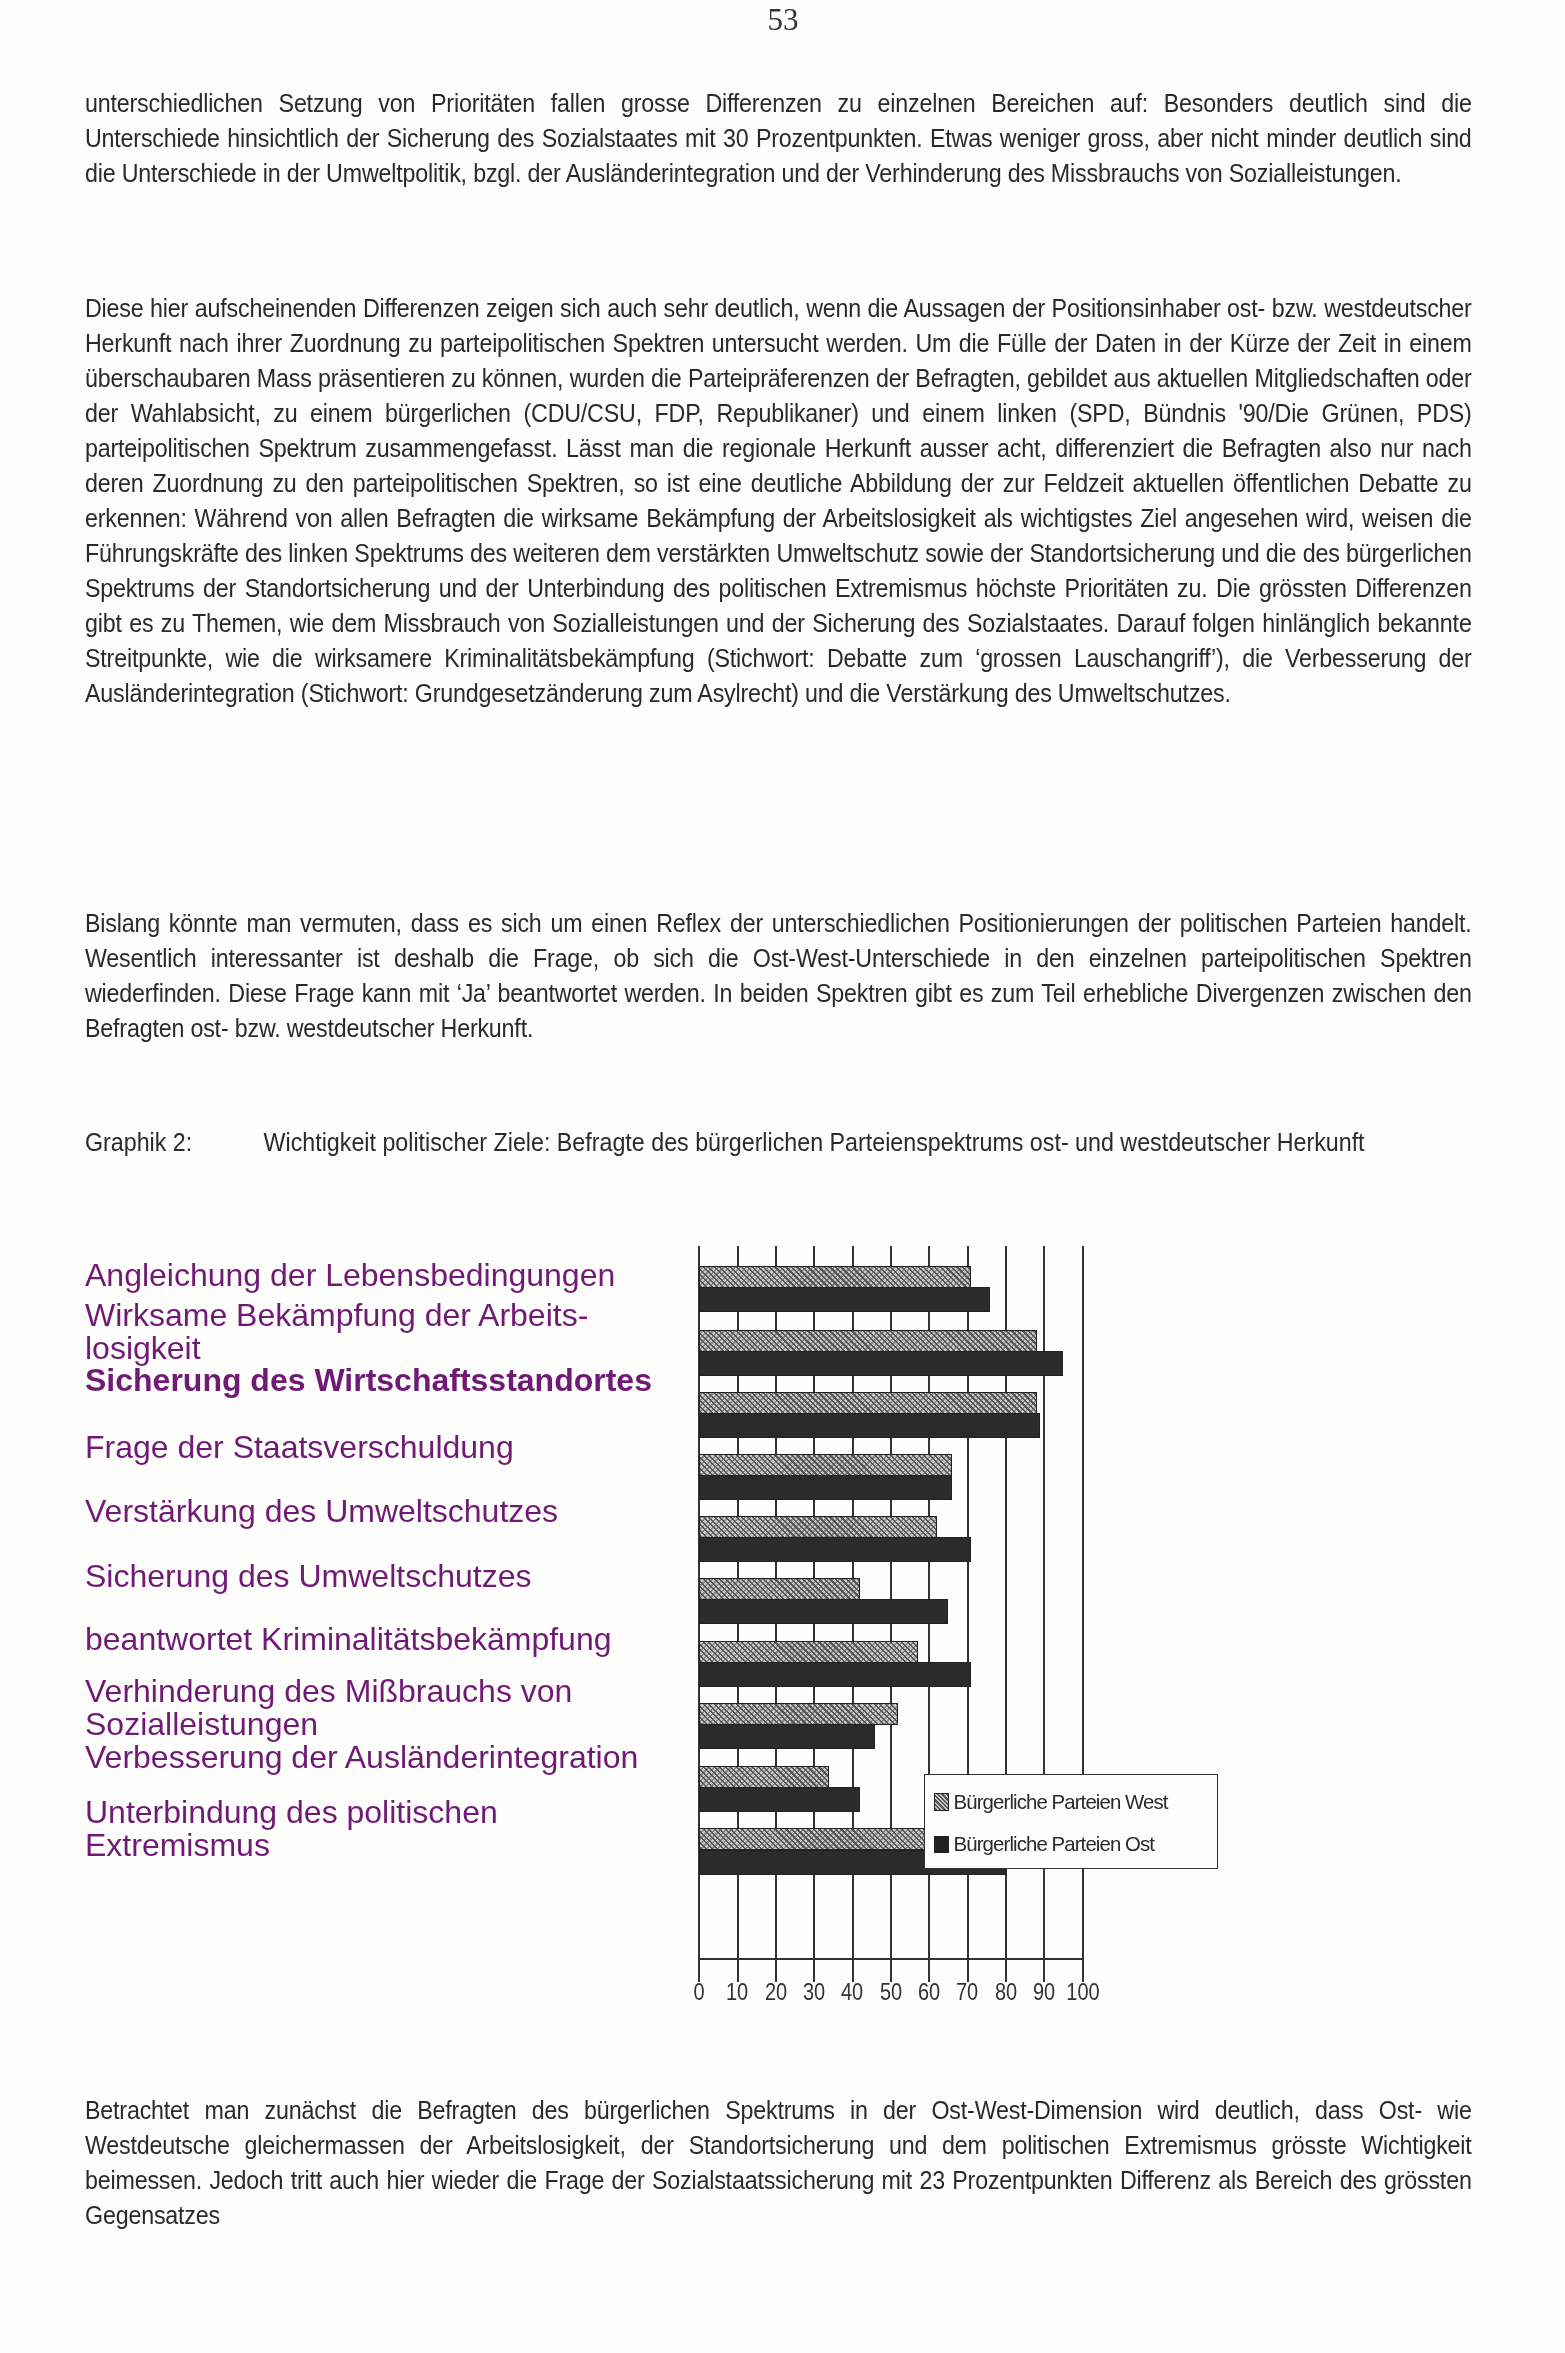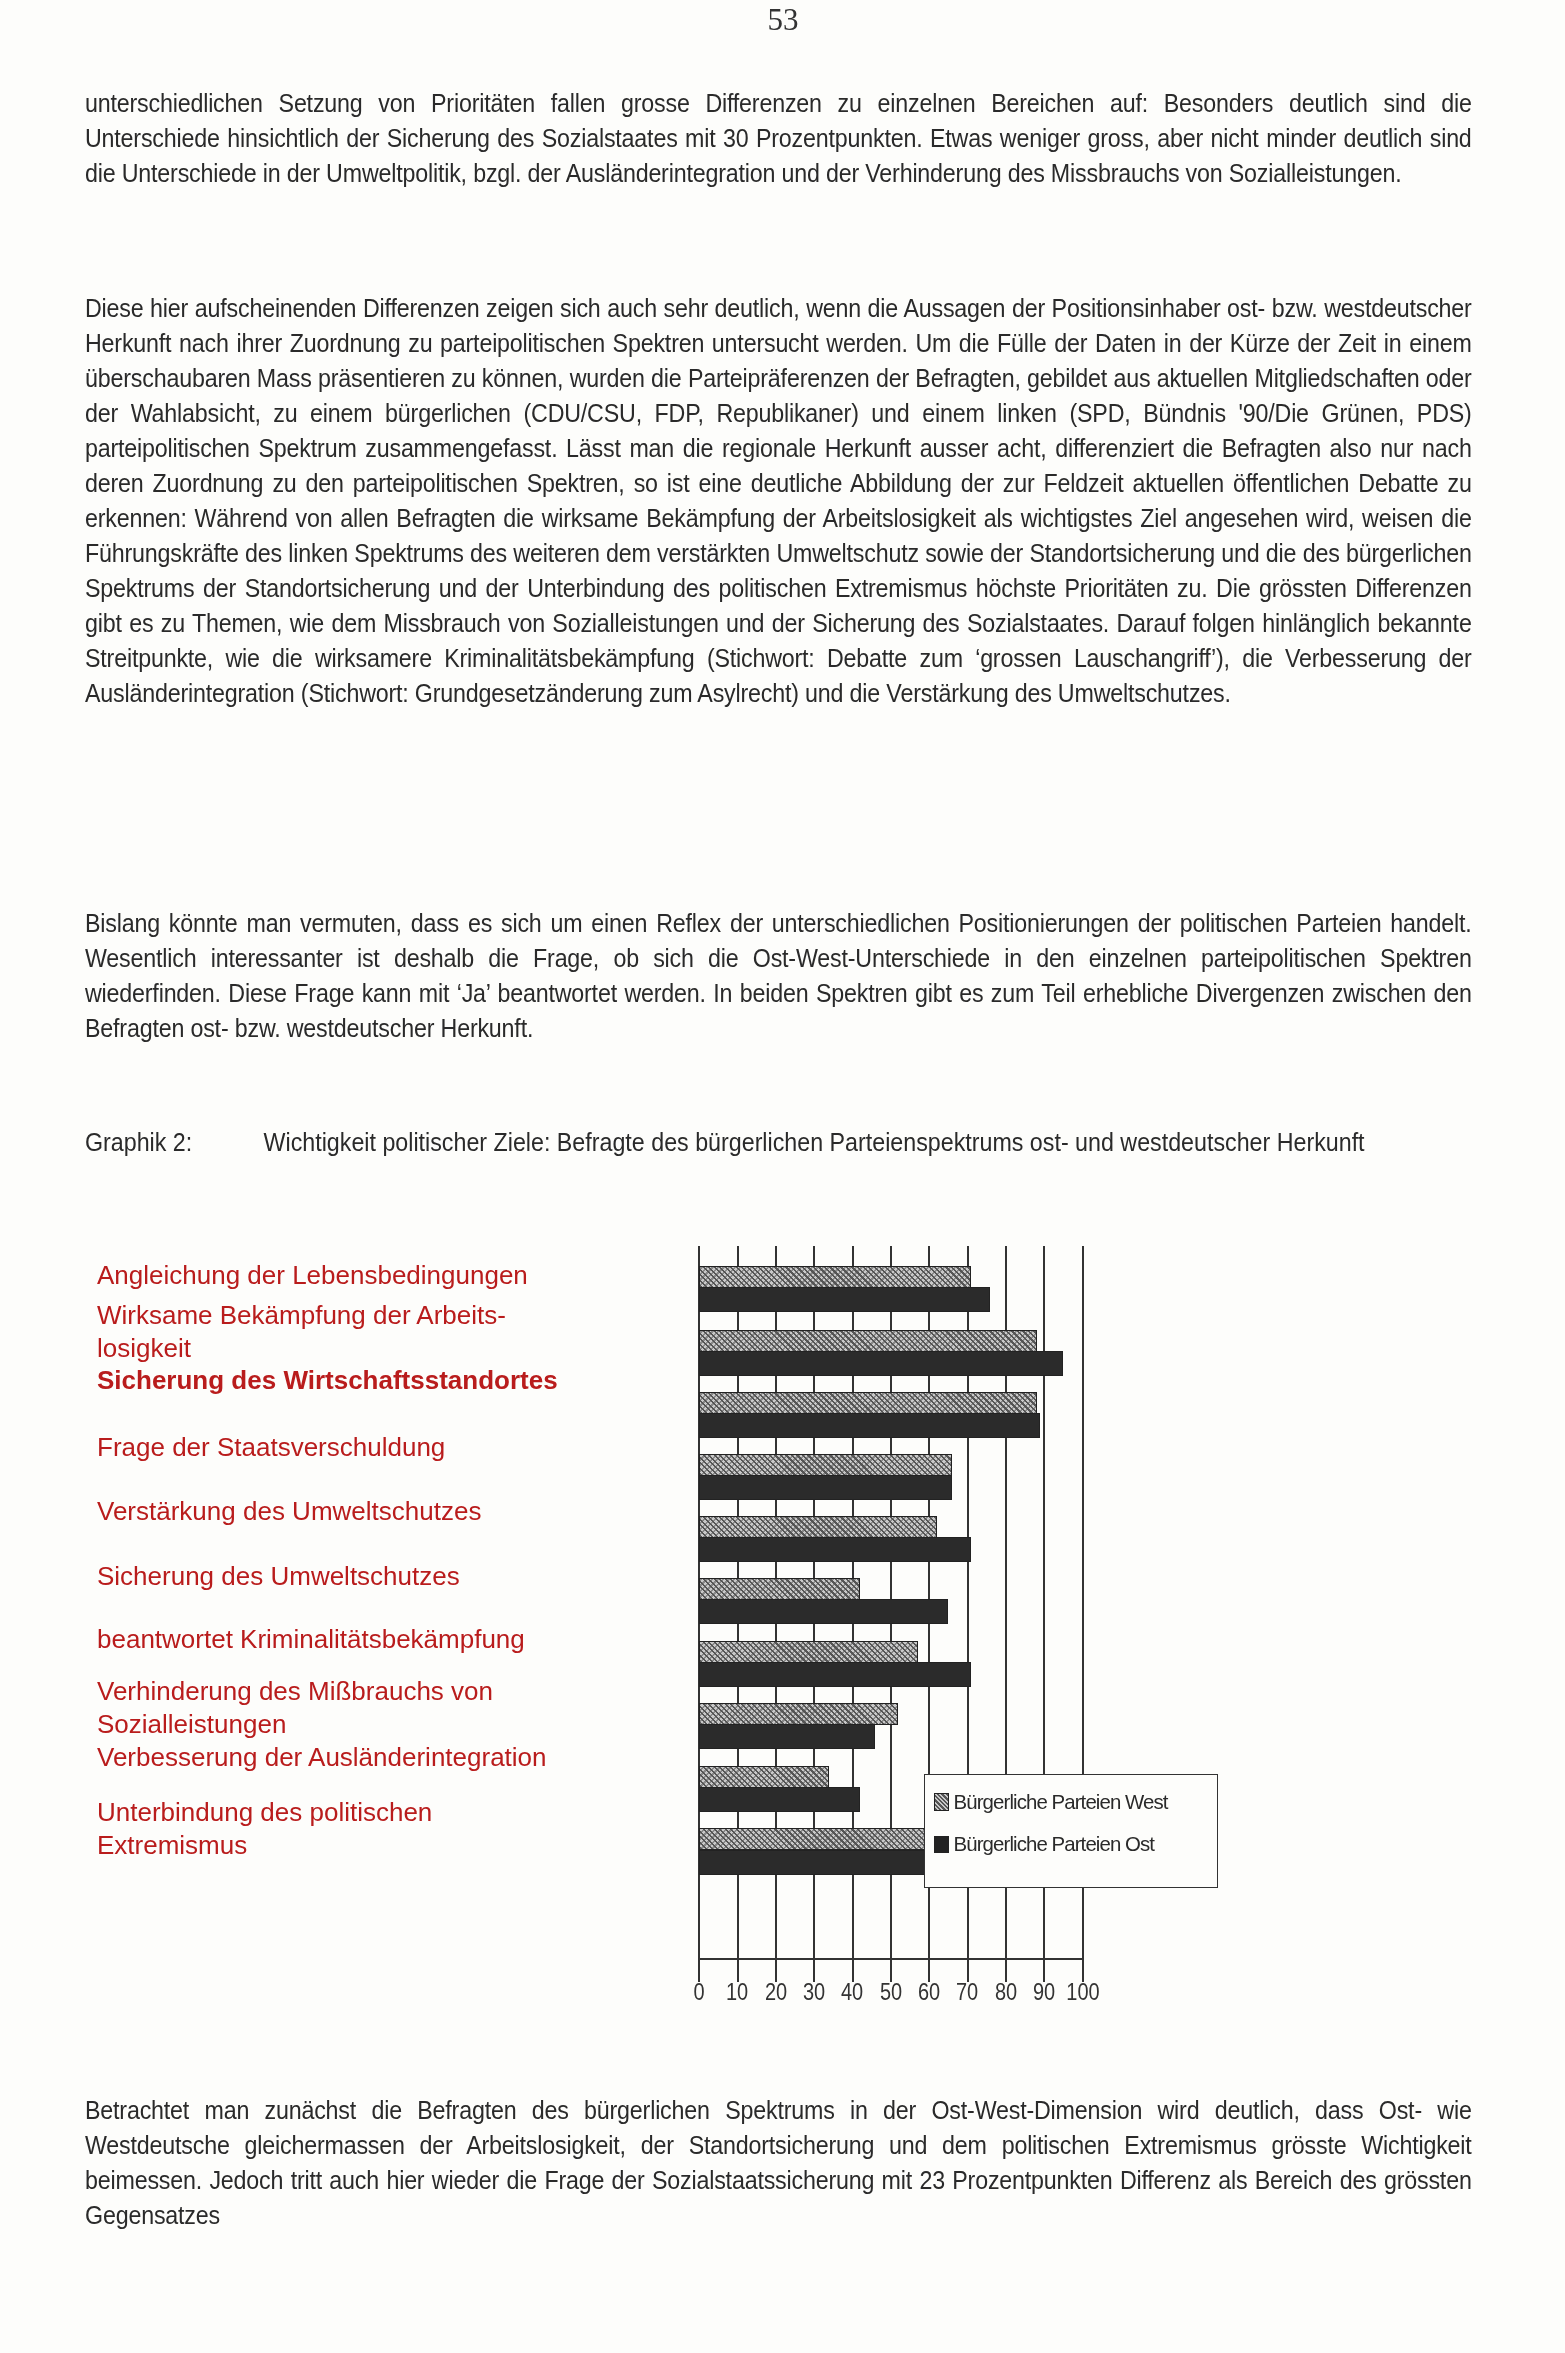--- a/index.html
+++ b/index.html
@@ -20,38 +20,38 @@
   #p2 { top: 291px; width: 1491px; }
   #p3 { top: 906px; width: 1491px; }
   #p4 { top: 2093px; width: 1491px; }
   .caption {
     position: absolute; top: 1125px; left: 85px; font-size: 25px; line-height: 35px;
     transform: scaleX(0.93); transform-origin: left top;
   }
   .caption .label { position: absolute; left: 0; top: 0; white-space: nowrap; }
   .caption .title { position: absolute; left: 192px; top: 0; width: 1252px; }
   .cat-label {
-    position: absolute; left: 97px; font-size: 26px; line-height: 33px; color: #b91c1c; width: 595px;
+    position: absolute; left: 85px; font-size: 32px; line-height: 33px; color: #701a75; width: 595px;
   }
   .chart {
     position: absolute; left: 699px; top: 1246px; width: 384px; height: 720px;
   }
   .gridline { position: absolute; top: 0; width: 1.6px; background: #333; height: 736px; }
   .bar { position: absolute; left: 0; height: 22px; border: 1.6px solid #222; box-sizing: border-box; }
   .bar.west {
     background-color: #c8c8c8;
     background-image:
       repeating-linear-gradient(45deg, #555 0 1.6px, transparent 1.6px 3.9px),
       repeating-linear-gradient(-45deg, #888 0 1.6px, transparent 1.6px 3.9px);
   }
   .bar.ost { background: #2b2b2b; height: 25px; }
   .axis-line { position: absolute; left: 699px; top: 1958px; width: 385px; height: 1.6px; background: #333; }
   .tick-label { position: absolute; top: 1979px; font-size: 23.5px; color: #333; transform: translateX(-50%) scaleX(0.85); }
   .legend {
-    position: absolute; left: 924px; top: 1774px; width: 294px; height: 114px;
+    position: absolute; left: 924px; top: 1774px; width: 294px; height: 95px;
     border: 1.6px solid #333; background: #fdfdfb; box-sizing: border-box;
     font-size: 20.4px; letter-spacing: -0.9px;
   }
   .legend-item { position: absolute; left: 9.4px; display: flex; align-items: center; white-space: nowrap; }
   .legend-swatch { width: 12.5px; height: 15.7px; margin-right: 4.7px; border: 0.8px solid #222; }
   .legend-swatch.west {
     background-color: #c8c8c8;
     background-image: repeating-linear-gradient(45deg, #555 0 1.6px, transparent 1.6px 3.1px);
   }
   .legend-swatch.ost { background: #222; }

